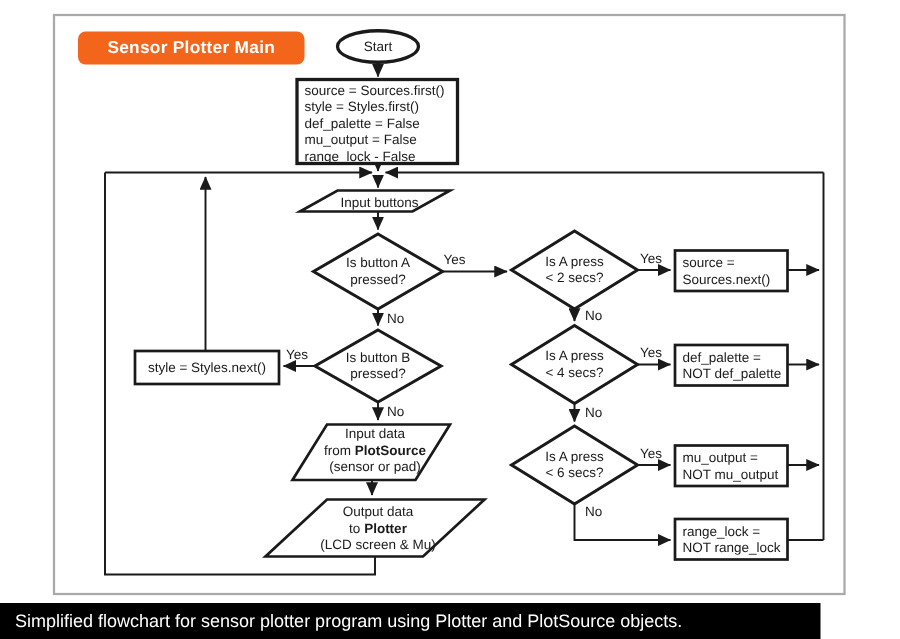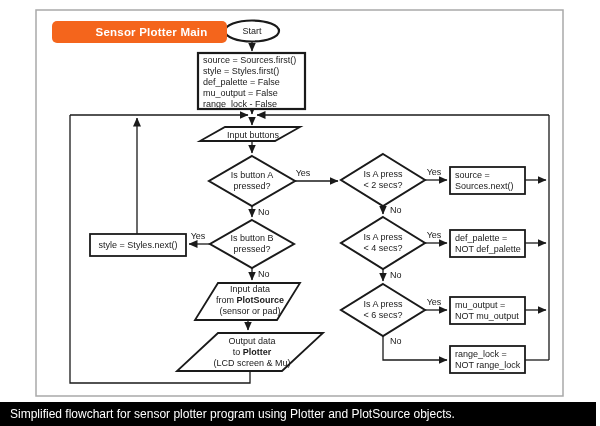--- a/index.html
+++ b/index.html
@@ -2,22 +2,22 @@
 <html><head>
 <meta charset="utf-8">
 <style>
   html,body{margin:0;padding:0;background:#fff;}
   .screen{position:relative;width:600px;height:426px;background:#ffffff;overflow:hidden;
           font-family:"Liberation Sans",sans-serif;}
   svg{position:absolute;left:0;top:0;}
   svg text{font-family:"Liberation Sans",sans-serif;font-size:9px;fill:#1a1a1a;}
   .badge{position:absolute;left:52px;top:21px;width:151px;height:22px;background:#f4651c;
          border-radius:5px;color:#ffffff;font-weight:bold;font-size:11.5px;
-         display:flex;align-items:center;justify-content:center;letter-spacing:.2px;padding-left:24px;}
-  .caption{position:absolute;left:0;top:402px;width:596px;height:24px;background:#000000;
+         display:flex;align-items:center;justify-content:center;letter-spacing:.2px;}
+  .caption{position:absolute;left:0;top:402px;width:547px;height:24px;background:#000000;
            color:#ffffff;font-size:12px;line-height:24px;padding-left:10px;box-sizing:border-box;
            white-space:nowrap;}
 </style>
 </head>
 <body>
 
 <div class="screen">
 
   <svg width="600" height="426" viewBox="0 0 600 426">
     <defs>

